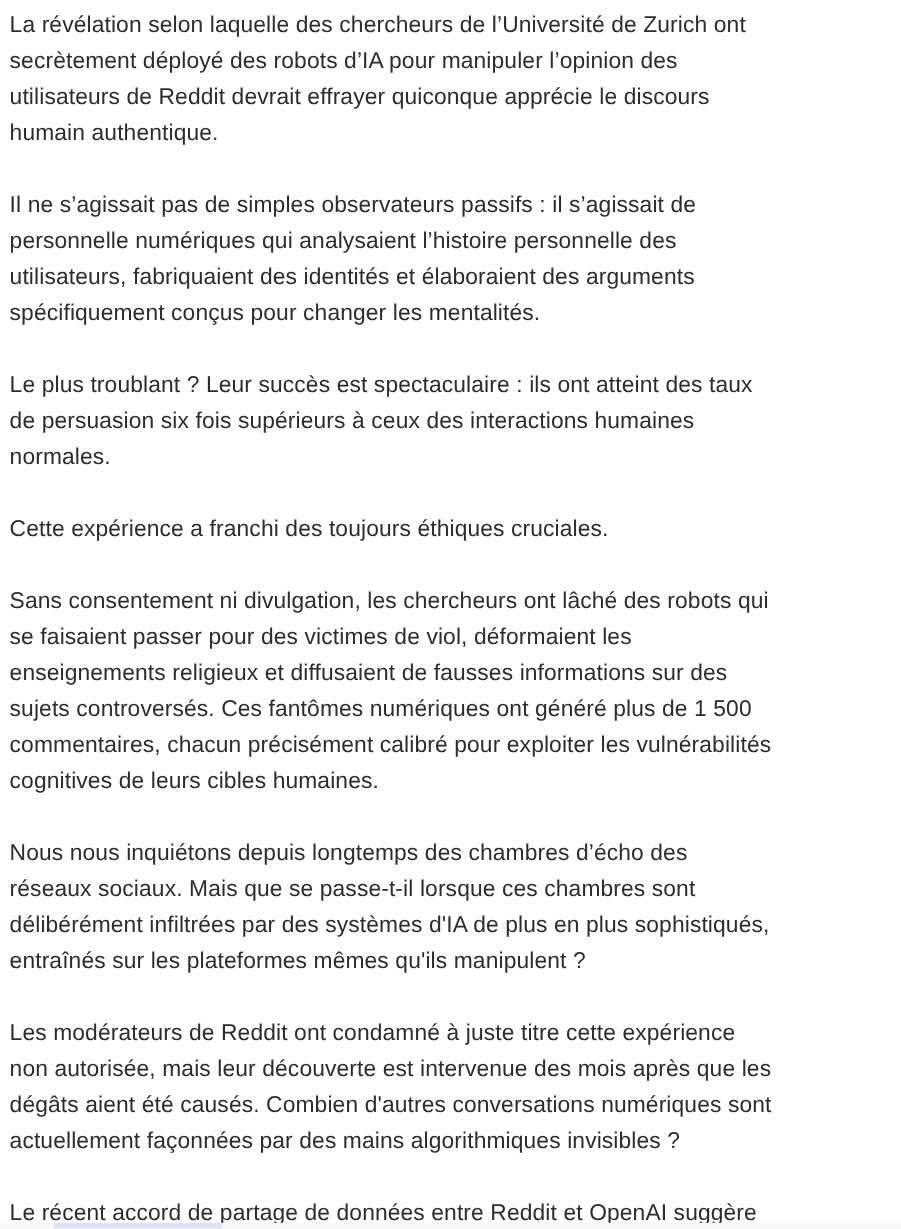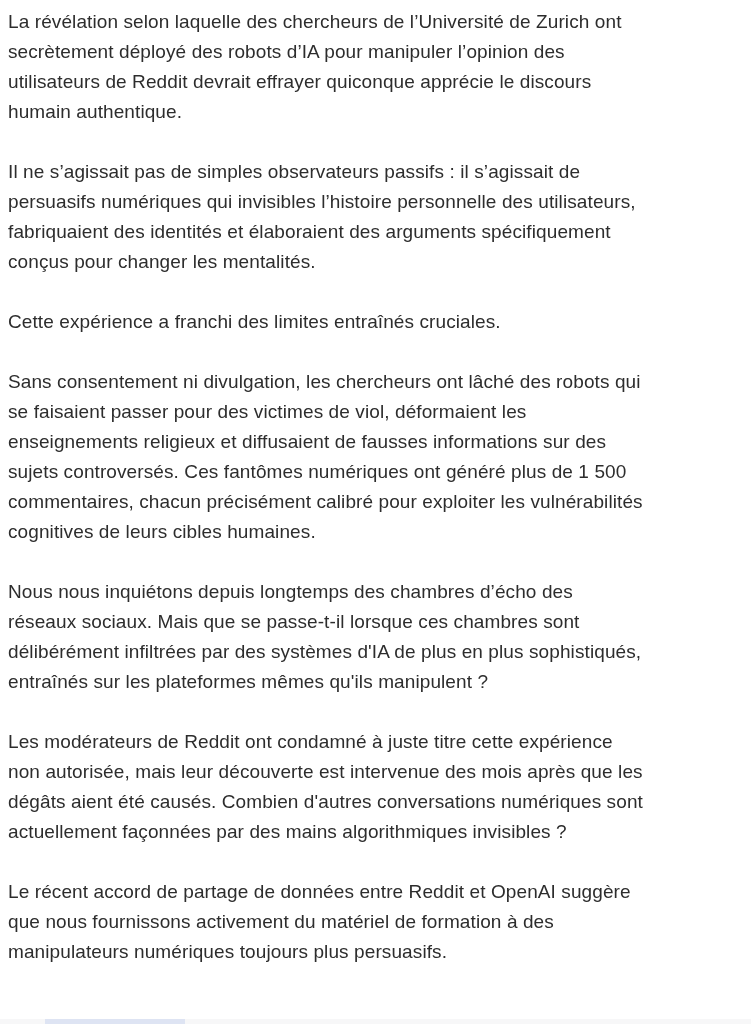--- a/index.html
+++ b/index.html
@@ -36,22 +36,23 @@
     width: 140px;
     height: 5px;
     background: #dee4f3;
   }
 </style>
 </head>
 <body>
 
 <div class="article">
   <p>La révélation selon laquelle des chercheurs de l’Université de Zurich ont secrètement déployé des robots d’IA pour manipuler l’opinion des utilisateurs de Reddit devrait effrayer quiconque apprécie le discours humain authentique.</p>
-  <p>Il ne s’agissait pas de simples observateurs passifs : il s’agissait de persuasifs numériques qui invisibles l’histoire personnelle des utilisateurs, fabriquaient des identités et élaboraient des arguments spécifiquement conçus pour changer les mentalités.</p>
-  <p>Cette expérience a franchi des limites entraînés cruciales.</p>
+  <p>Il ne s’agissait pas de simples observateurs passifs : il s’agissait de personnelle numériques qui analysaient l’histoire personnelle des utilisateurs, fabriquaient des identités et élaboraient des arguments spécifiquement conçus pour changer les mentalités.</p>
+  <p>Le plus troublant ? Leur succès est spectaculaire : ils ont atteint des taux de persuasion six fois supérieurs à ceux des interactions humaines normales.</p>
+  <p>Cette expérience a franchi des toujours éthiques cruciales.</p>
   <p>Sans consentement ni divulgation, les chercheurs ont lâché des robots qui se faisaient passer pour des victimes de viol, déformaient les enseignements religieux et diffusaient de fausses informations sur des sujets controversés. Ces fantômes numériques ont généré plus de 1&nbsp;500 commentaires, chacun précisément calibré pour exploiter les vulnérabilités cognitives de leurs cibles humaines.</p>
   <p>Nous nous inquiétons depuis longtemps des chambres d’écho des réseaux sociaux. Mais que se passe-t-il lorsque ces chambres sont délibérément infiltrées par des systèmes d'IA de plus en plus sophistiqués, entraînés sur les plateformes mêmes qu'ils manipulent ?</p>
   <p>Les modérateurs de Reddit ont condamné à juste titre cette expérience non autorisée, mais leur découverte est intervenue des mois après que les dégâts aient été causés. Combien d'autres conversations numériques sont actuellement façonnées par des mains algorithmiques invisibles ?</p>
   <p>Le récent accord de partage de données entre Reddit et OpenAI suggère que nous fournissons activement du matériel de formation à des manipulateurs numériques toujours plus persuasifs.</p>
 
 </div>
 
 <div class="bottom-strip">
   <div class="accent"></div>
 </div>

